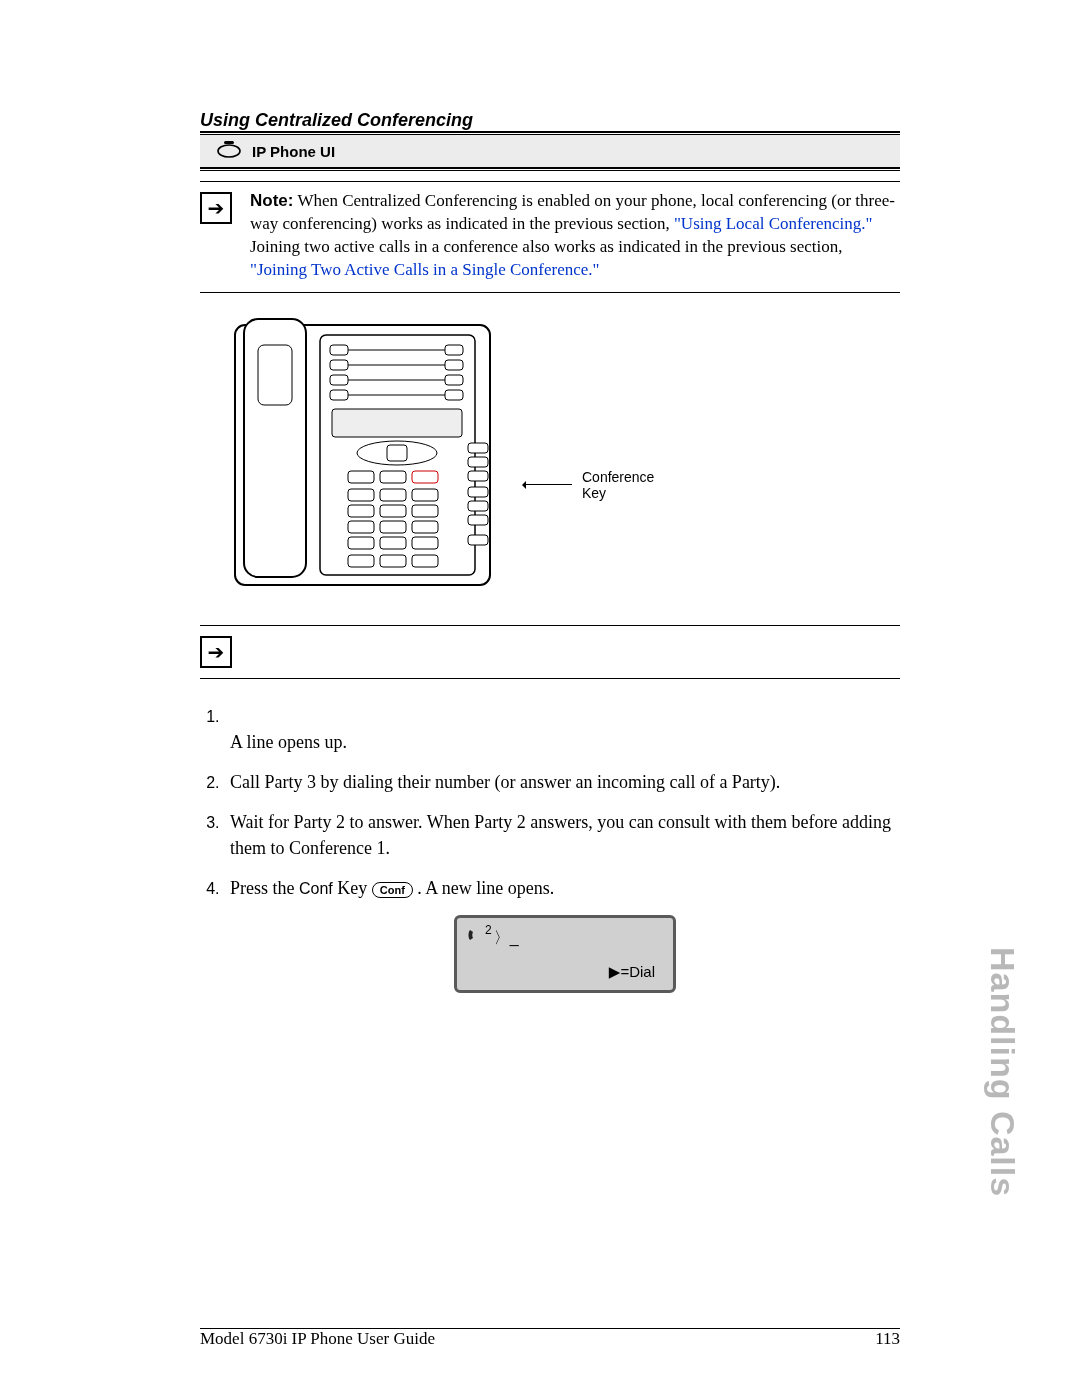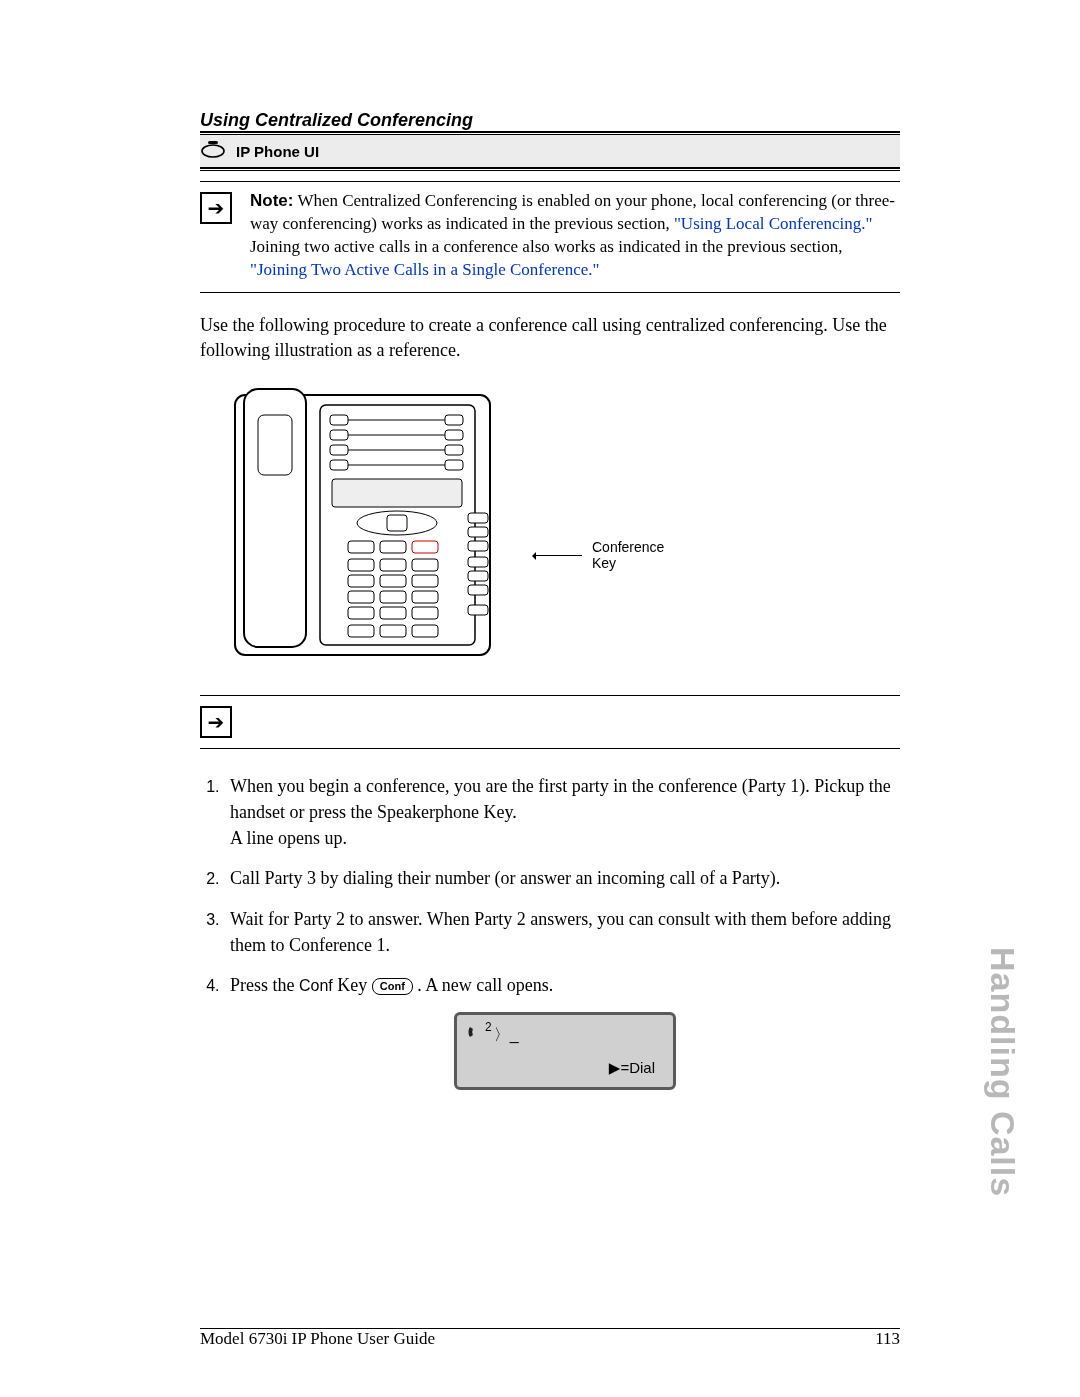--- a/index.html
+++ b/index.html
@@ -26,21 +26,21 @@
     border-top: 2px solid #000;
     border-bottom: 1px solid #000;
     height: 4px;
     margin: 0;
   }
   .ip-bar {
     display: flex;
     align-items: center;
     gap: 10px;
     background: #ececec;
-    padding: 4px 0;
+    padding: 4px 16px;
   }
   .ip-bar-label {
     font-family: Arial, Helvetica, sans-serif;
     font-weight: bold;
     font-size: 15px;
   }
   .note-block {
     border-top: 1px solid #000;
     border-bottom: 1px solid #000;
     margin-top: 10px;
@@ -65,21 +65,21 @@
   .link { color: #0033cc; }
   .body-para {
     font-size: 18px;
     line-height: 1.4;
     margin-top: 20px;
   }
   .figure-block {
     margin: 22px 0 30px 30px;
     display: flex;
     align-items: flex-start;
-    gap: 24px;
+    gap: 14px;
   }
   .phone-drawing {
     width: 280px;
     height: 280px;
   }
   .callout {
     display: flex;
     align-items: center;
     gap: 10px;
     margin-top: 154px;
@@ -169,21 +169,20 @@
   </div>
   <div class="doubleline"></div>
 
   <div class="note-block">
     <div class="arrow-box">➔</div>
     <div class="note-text">
       <b>Note:</b><span> When Centralized Conferencing is enabled on your phone, local conferencing (or three-way conferencing) works as indicated in the previous section, </span><span class="link">"Using Local Conferencing."</span><span> Joining two active calls in a conference also works as indicated in the previous section, </span><span class="link">"Joining Two Active Calls in a Single Conference."</span>
     </div>
   </div>
 
-  <p class="body-para">Use the following procedure to create a conference call using centralized conferencing. Use the following illustration as a reference.</p>
 
   <div class="figure-block">
     <svg class="phone-drawing" viewBox="0 0 280 280">
       <rect x="5" y="10" width="255" height="260" rx="10" fill="#fff" stroke="#000" stroke-width="2"></rect>
       <rect x="14" y="4" width="62" height="258" rx="14" fill="#fff" stroke="#000" stroke-width="2"></rect>
       <rect x="28" y="30" width="34" height="60" rx="6" fill="#fff" stroke="#000"></rect>
       <rect x="90" y="20" width="155" height="240" rx="6" fill="#fff" stroke="#000" stroke-width="1.5"></rect>
 
       <g stroke="#000" fill="#fff">
         <rect x="100" y="30" width="18" height="10" rx="3"></rect>
@@ -251,28 +250,28 @@
     </div>
   </div>
 
 
   <div class="note-block">
     <div class="arrow-box">➔</div>
   </div>
 
   <ol class="steps">
     <li>
-      <span>When you begin a conference, you are the first party in the conference (Party 1). Pickup the handset or press the Speakerphone Key.</span><br>
+      <br>
       <span>A line opens up.</span>
     </li>
     <li>Call Party 3 by dialing their number (or answer an incoming call of a Party).</li>
     <li>Wait for Party 2 to answer. When Party 2 answers, you can consult with them before adding them to Conference 1.</li>
     <li>
       <span>Press the </span><span class="conf-key">Conf</span><span> Key </span>
-      <span class="conf-btn">Conf</span><span> . A new call opens.</span>
+      <span class="conf-btn">Conf</span><span> . A new line opens.</span>
       <div class="lcd">
         <div class="topline">
           <span>
             <svg width="16" height="16" viewBox="0 0 16 16">
                 <path d="M3 3 C1 5, 1 11, 3 13 L6 11 C5 9, 5 7, 6 5 Z" fill="#222"></path>
               </svg>
           </span>
           <span class="sup">2</span>
           <span>〉_</span>
         </div>

